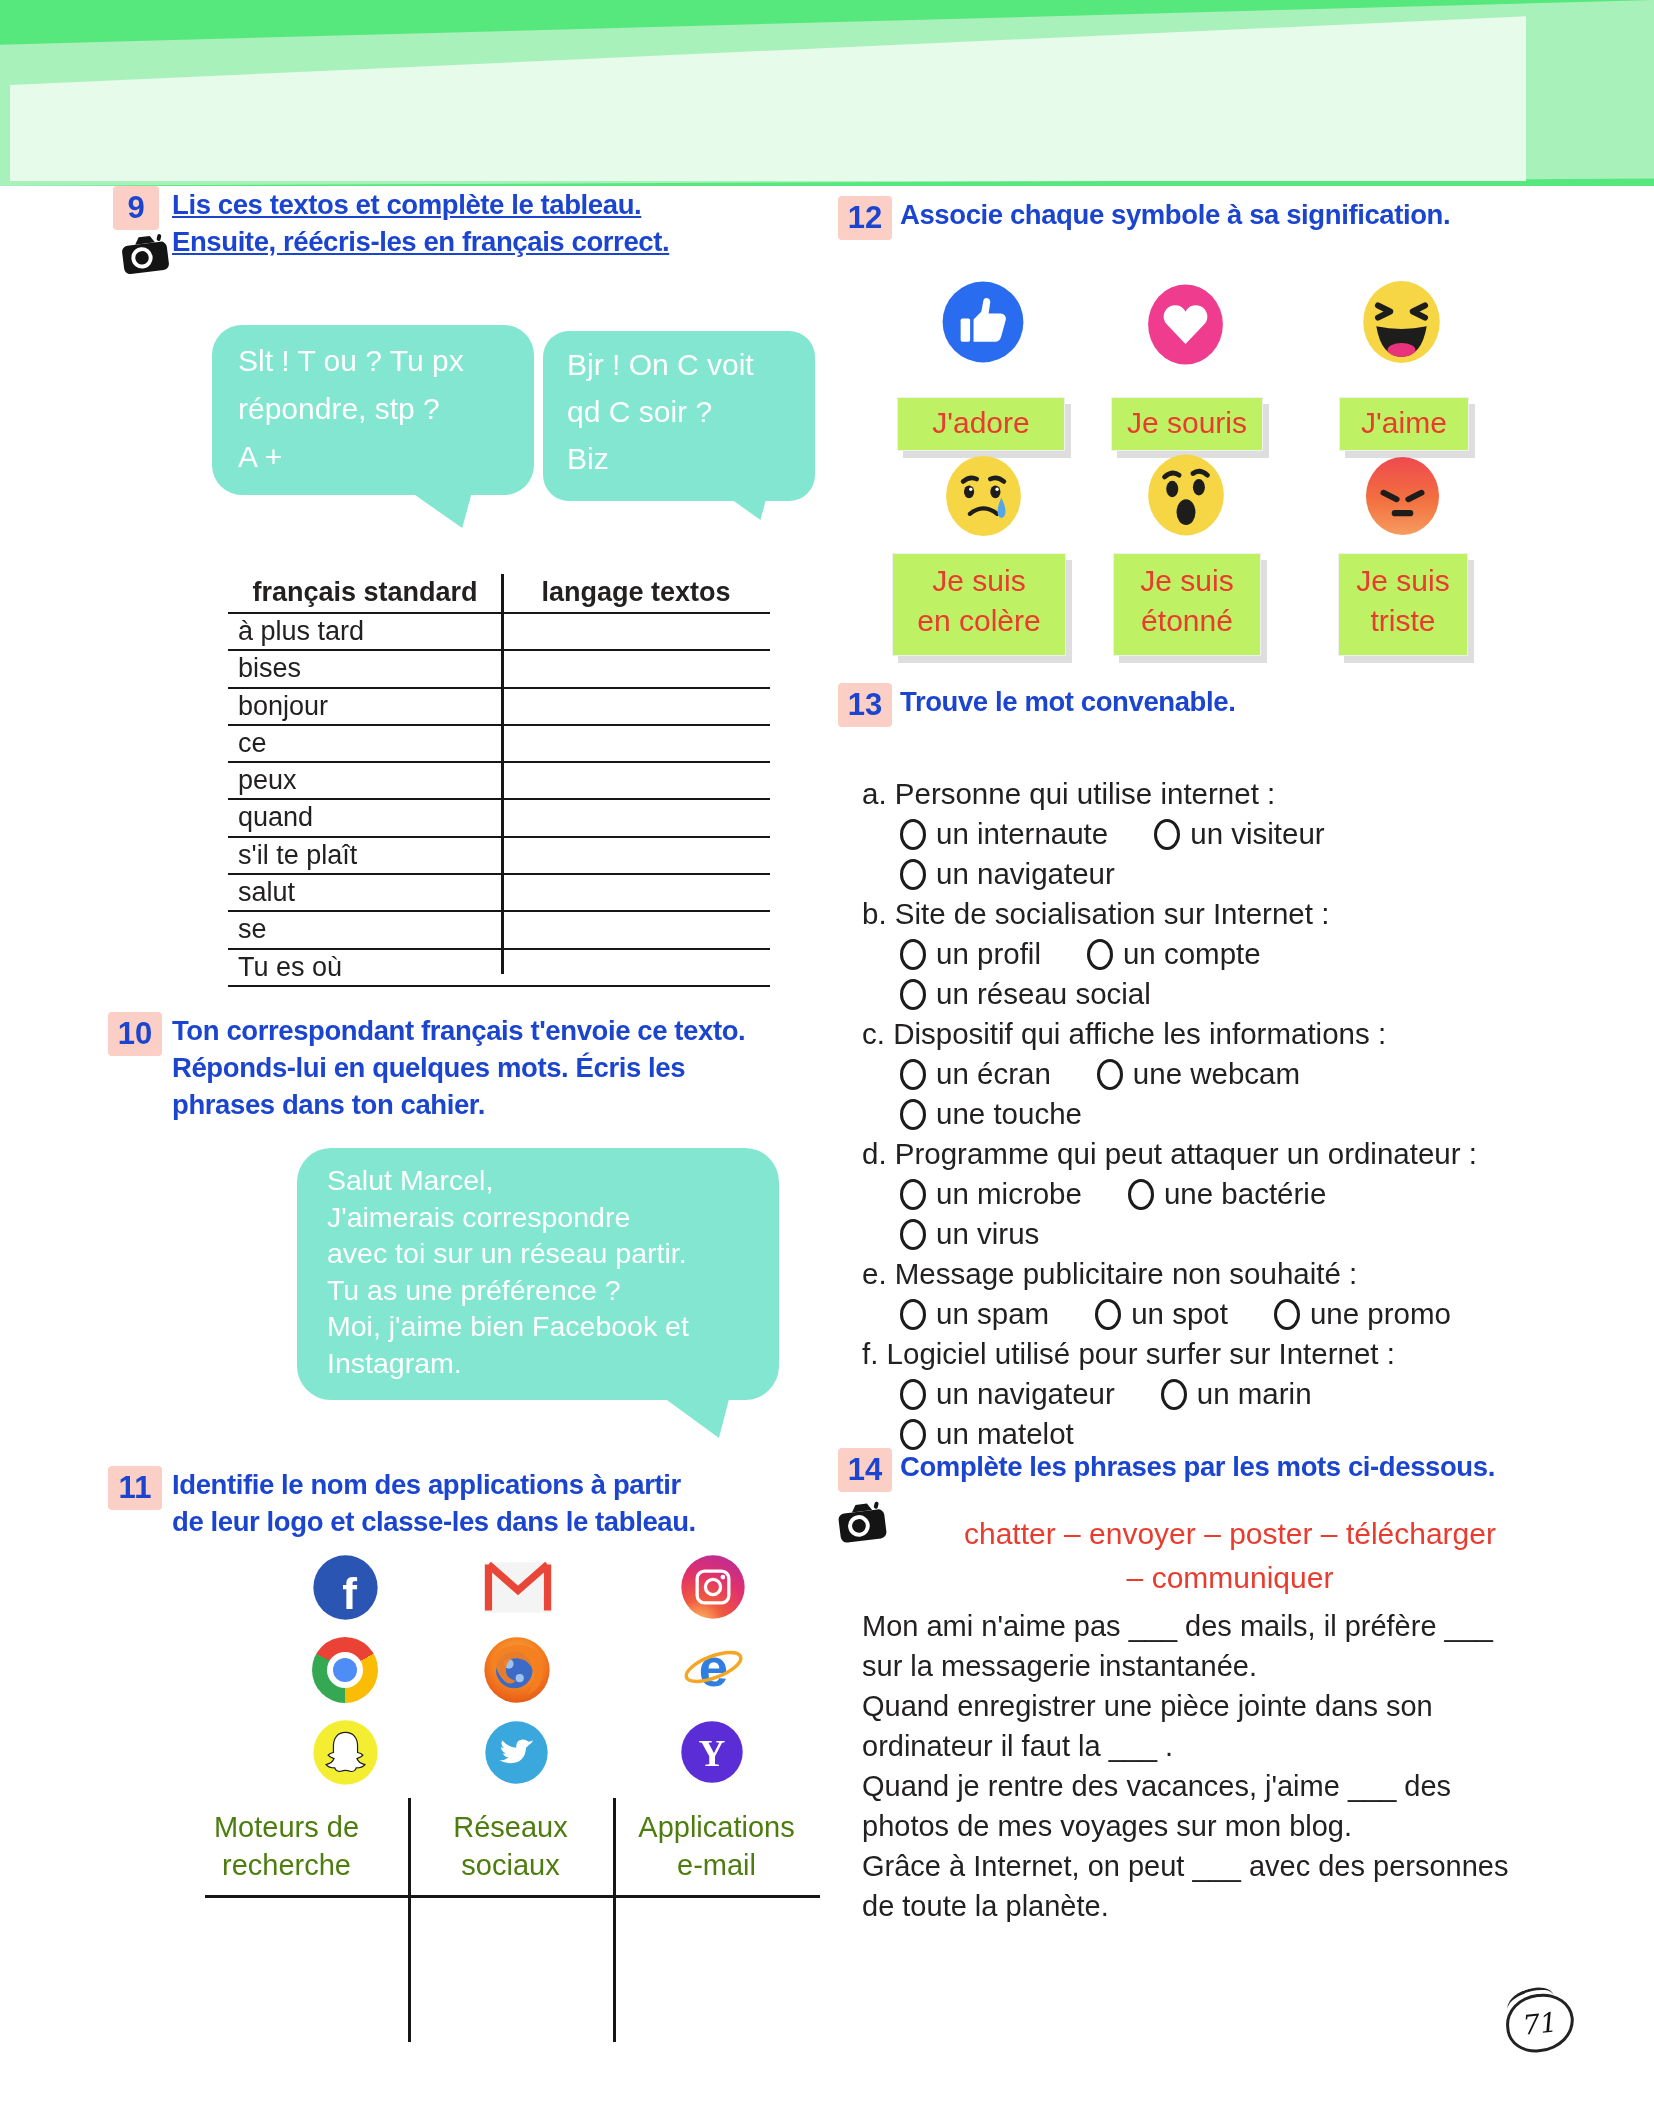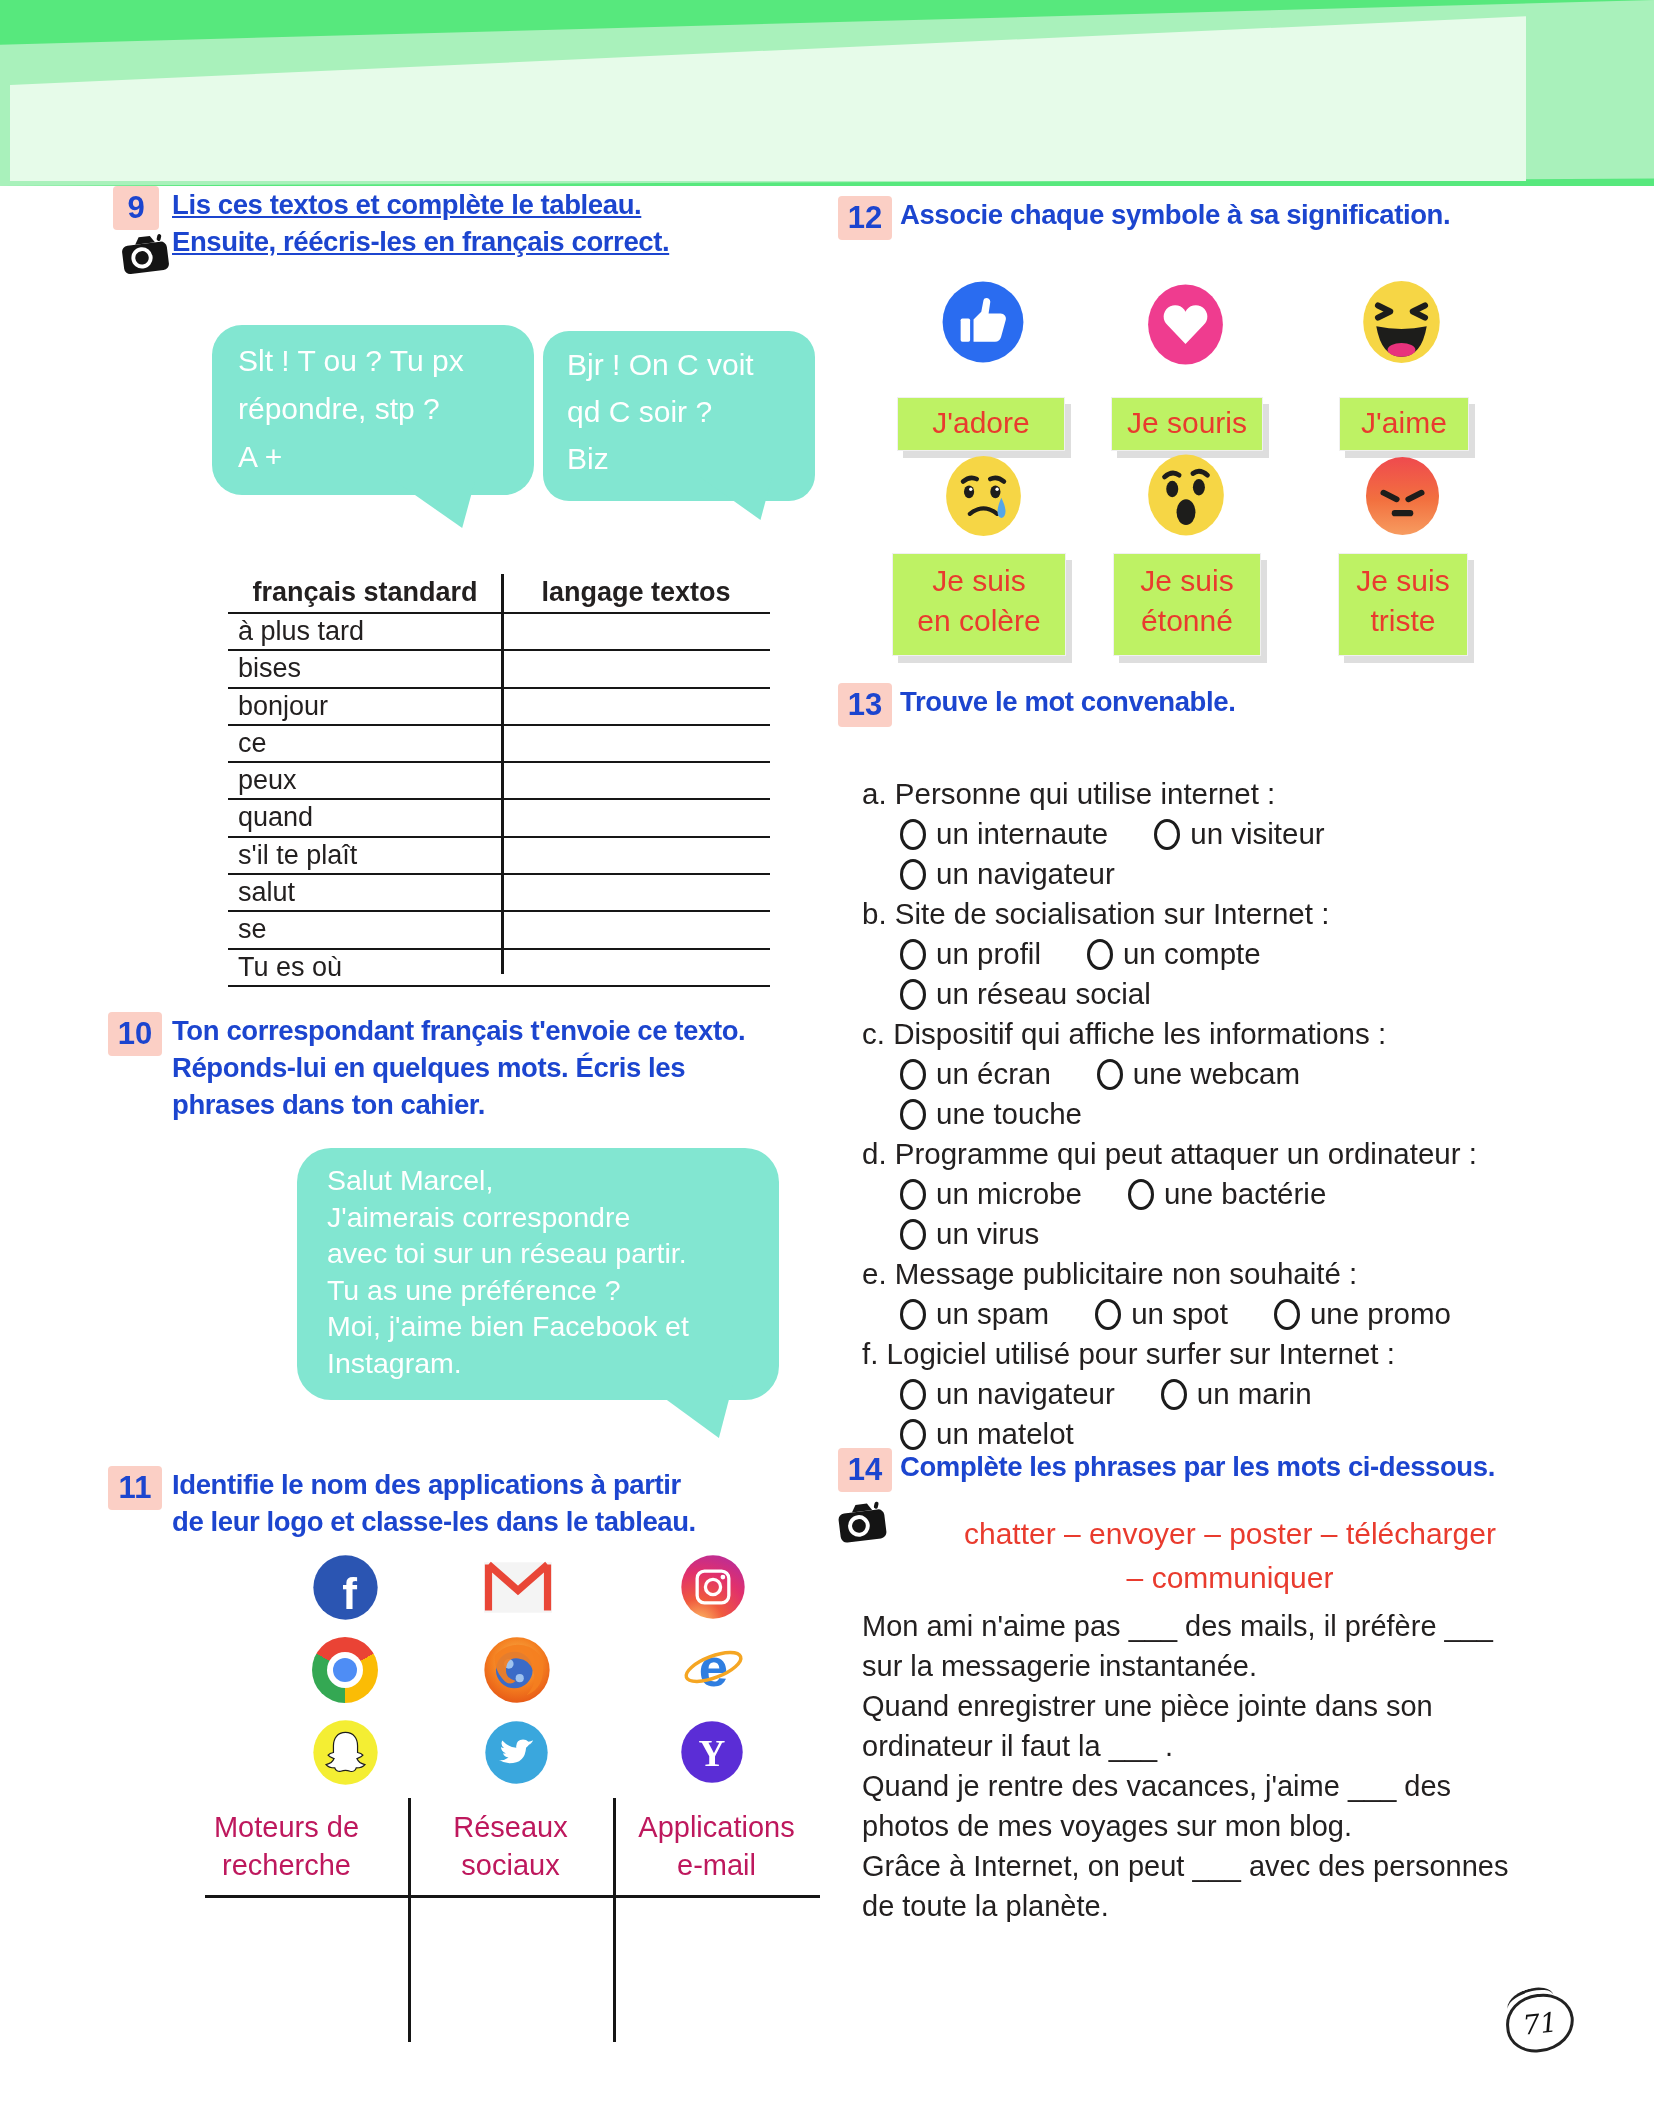--- a/index.html
+++ b/index.html
@@ -26,21 +26,21 @@
   .t9 .c1{width:274px;} .t9 .c2{width:268px;}
   .t9row{height:35.3px;line-height:35px;font-size:27px;padding-left:10px;border-bottom:2.5px solid #161616;}
   .t9row:last-child{border-bottom:none;}
   .t9vline{position:absolute;left:273px;top:0;width:2.5px;height:400px;background:#161616;}
   
   .logo{position:absolute;border-radius:50%;}
   .chrome-hub{position:absolute;left:50%;top:50%;width:24px;height:24px;margin:-12px 0 0 -12px;
               background:#4e8df5;border-radius:50%;box-shadow:0 0 0 6px #fff;}
   
   .t11{position:absolute;left:165px;top:1798px;width:655px;height:244px;}
-  .t11h{position:absolute;top:10px;color:#be185d;font-size:29px;line-height:38px;text-align:center;}
+  .t11h{position:absolute;top:10px;color:#4d7c0f;font-size:29px;line-height:38px;text-align:center;}
   .t11 .vline{position:absolute;top:0;width:2.5px;height:244px;background:#161616;}
   .t11 .hline{position:absolute;left:40px;top:97px;width:615px;height:2.5px;background:#161616;}
   
   .card{position:absolute;background:#bef264;box-shadow:6px 7px 0 #dedede;border:1px solid #f0f0f0;
         color:#e93b2e;text-align:center;font-size:30px;white-space:pre-line;}
   .card.one{line-height:50px;} .card.two{line-height:40px;padding-top:7px;}
   
   .ex13{position:absolute;left:862px;top:730px;width:690px;margin-top:44px;}
   .q13{font-size:29.5px;line-height:40px;height:40px;color:#232020;}
   .optline{display:flex;gap:46px;padding-left:38px;height:40px;align-items:center;font-size:29.5px;}

